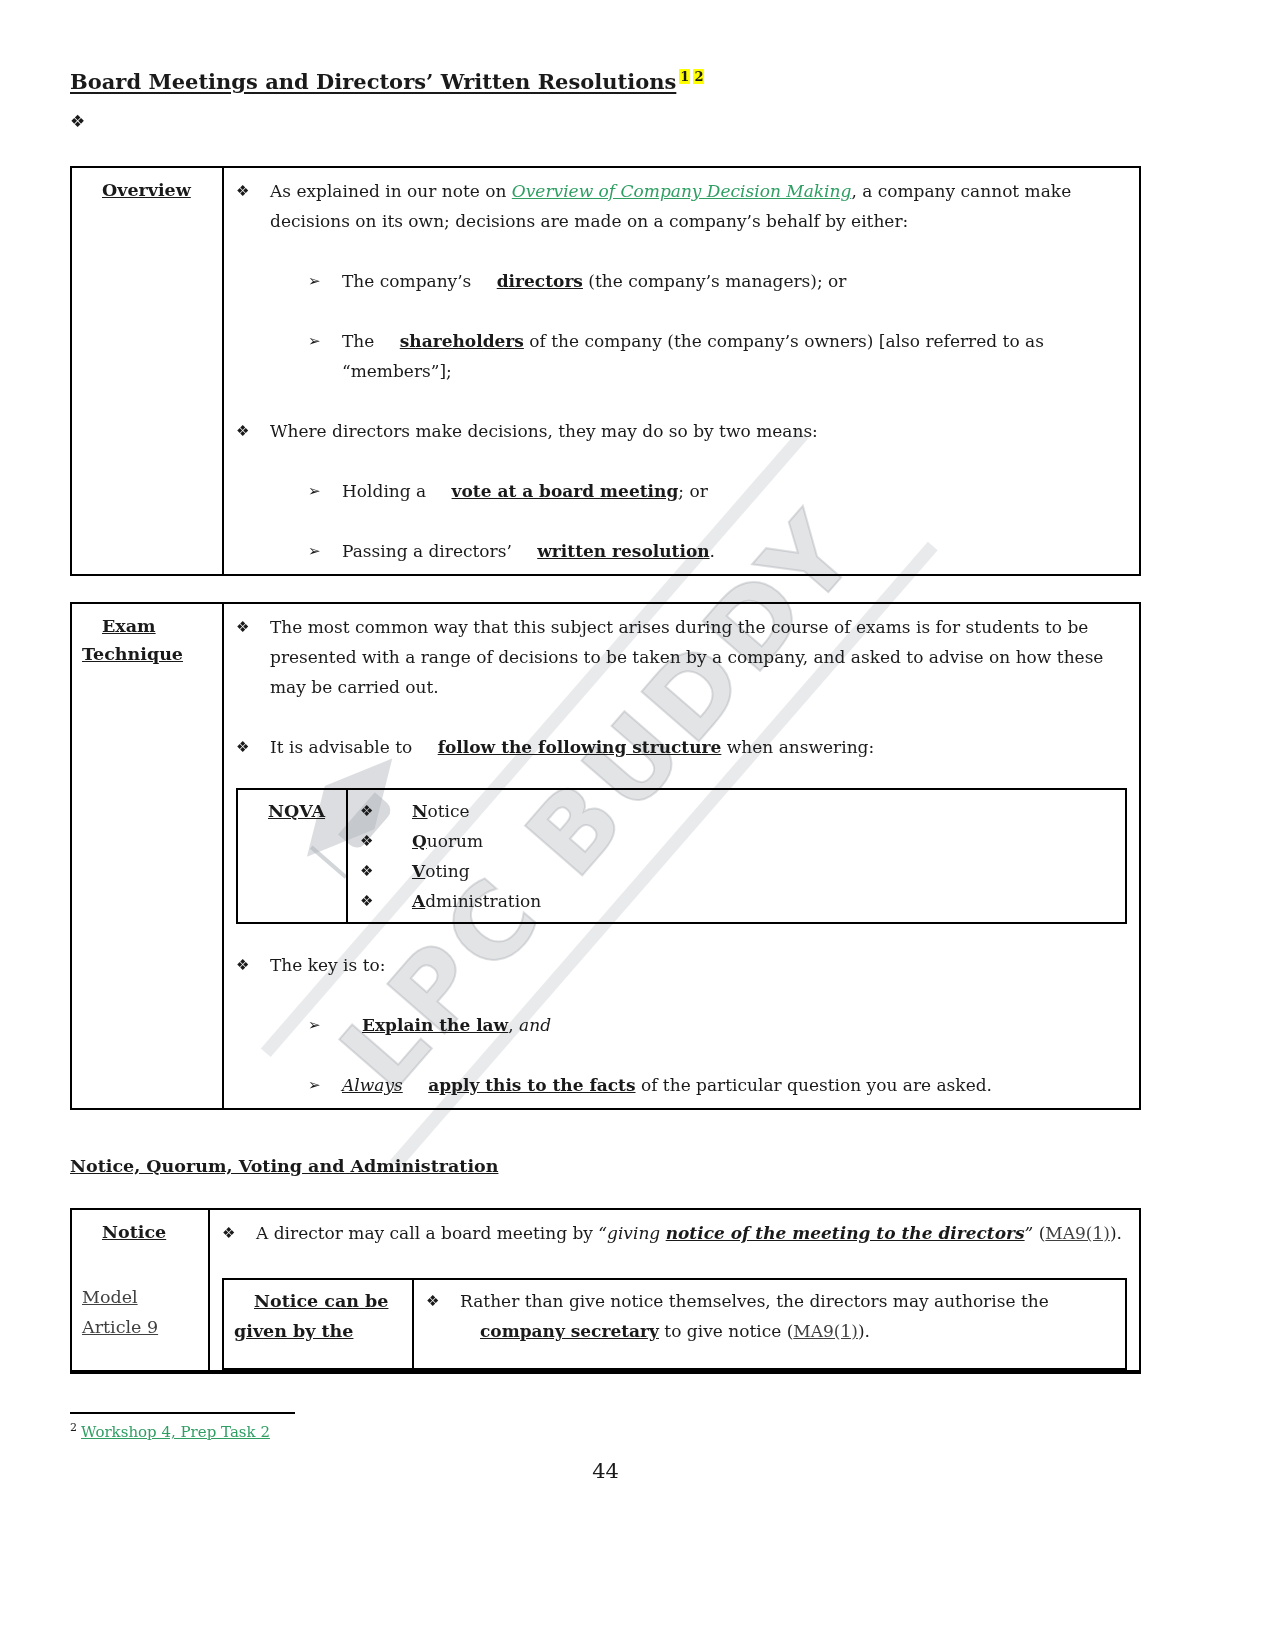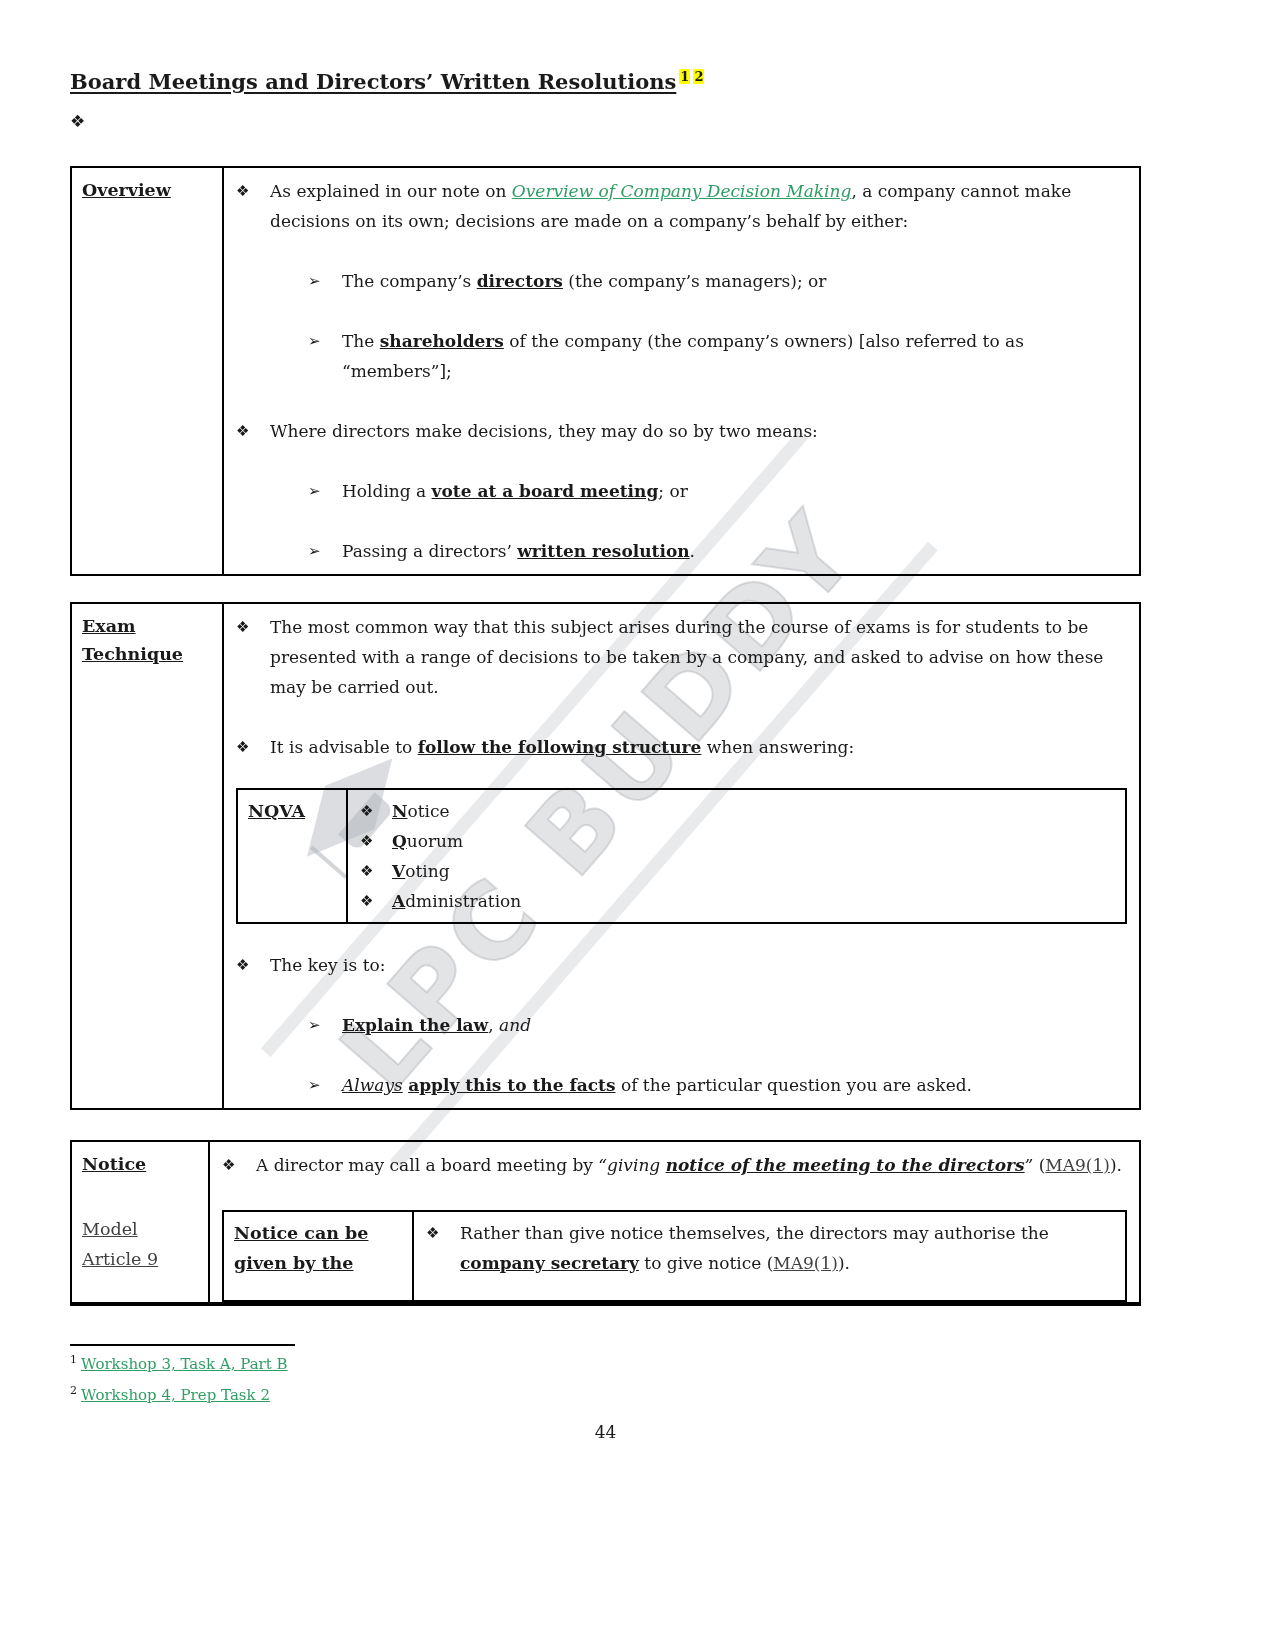--- a/index.html
+++ b/index.html
@@ -35,21 +35,21 @@
   h1{margin:2px 0 0 0;font-size:21px;line-height:28px;font-weight:bold;}
   h1 .title-text{text-decoration:underline;text-underline-offset:3px;}
   sup.fnref{font-size:13px;line-height:0;vertical-align:super;font-weight:bold;margin-left:3px;padding:0 1px;}
   .hl{background:#ffff00;}
   .ref-line{display:flex;margin-top:10px;line-height:30px;}
   .ref-line .bullet{width:37px;flex:none;}
   .glink{color:#2f9e63;text-decoration:underline;cursor:pointer;}
   .blink{color:#404040;text-decoration:underline;cursor:pointer;}
   .i{font-style:italic;}
   .iu{font-style:italic;text-decoration:underline;}
-  .bu{font-weight:bold;text-decoration:underline;}
+  .bu{font-weight:bold;text-decoration:underline;margin-left:20px;}
   .biu{font-weight:bold;font-style:italic;text-decoration:underline;}
   
   table.block{width:100%;border-collapse:collapse;}
   table.block td{border:2px solid #000;vertical-align:top;background:transparent;}
   td.hcol{width:130px;background:#dcdcdc;padding:8px 10px;font-size:17.5px;line-height:28px;}
   td.hcol.narrow{width:116px;}
   td.body{padding:8px 12px;line-height:30px;}
   .para{display:flex;}
   .para .bullet{width:34px;flex:none;font-family:"DejaVu Sans",sans-serif;font-size:15px;}
   .para .ptext{flex:1;}
@@ -74,21 +74,21 @@
   .model-links a{display:inline;}
   td.body.notice-body{padding-bottom:0;}
   table.inner.flush{margin-bottom:0;margin-top:30px;}
   table.inner.flush td{padding-bottom:22px;}
   table.inner.flush td.hcol2{padding-bottom:22px;}
   
   .fnsep{margin-top:38px;width:225px;border-top:2px solid #000;}
   .footnote{margin-top:6px;font-size:15px;line-height:25px;}
   .footnote sup{font-size:11px;vertical-align:super;line-height:0;margin-right:4px;color:#1a1a1a;}
   .footer-line{margin-top:4px;text-align:right;font-size:15.5px;line-height:22px;}
-  .page-number{margin-top:14px;text-align:center;font-size:17px;}
+  .page-number{margin-top:14px;text-align:center;font-size:21px;}
 </style>
 </head>
 <body>
 
 <div class="page">
 
   <div class="watermark">
     <div class="wm-stripe s1"></div>
     <div class="wm-stripe s2"></div>
     <div class="wm-cap">
@@ -196,20 +196,21 @@
           </div>
           <div class="para sub mt">
             <span class="bullet">➢</span>
             <div class="ptext"><span class="iu">Always</span><span> </span><span class="bu">apply this to the facts</span><span> of the particular question you are asked.</span></div>
           </div>
         </td>
       </tr>
     </tbody>
       </table>
 
+    <div class="section-heading">Notice, Quorum, Voting and Administration</div>
 
     <table class="block notice-table">
       <tbody>
           <tr>
         <td class="hcol narrow">
           <span class="bu">Notice</span>
           <div class="model-links">
             <a class="blink">Model</a><br>
             <a class="blink">Article 9</a>
           </div>
@@ -234,19 +235,18 @@
               </td>
             </tr>
           </tbody>
               </table>
         </td>
       </tr>
     </tbody>
       </table>
 
     <div class="fnsep"></div>
-    <div class="footnote"><sup>1</sup><a class="glink">Workshop 3, Task A, Part B</a></div>
     <div class="footnote"><sup>2</sup><a class="glink">Workshop 4, Prep Task 2</a></div>
 
     <div class="page-number">44</div>
 
   </div>
 </div>
 
 </body></html>

